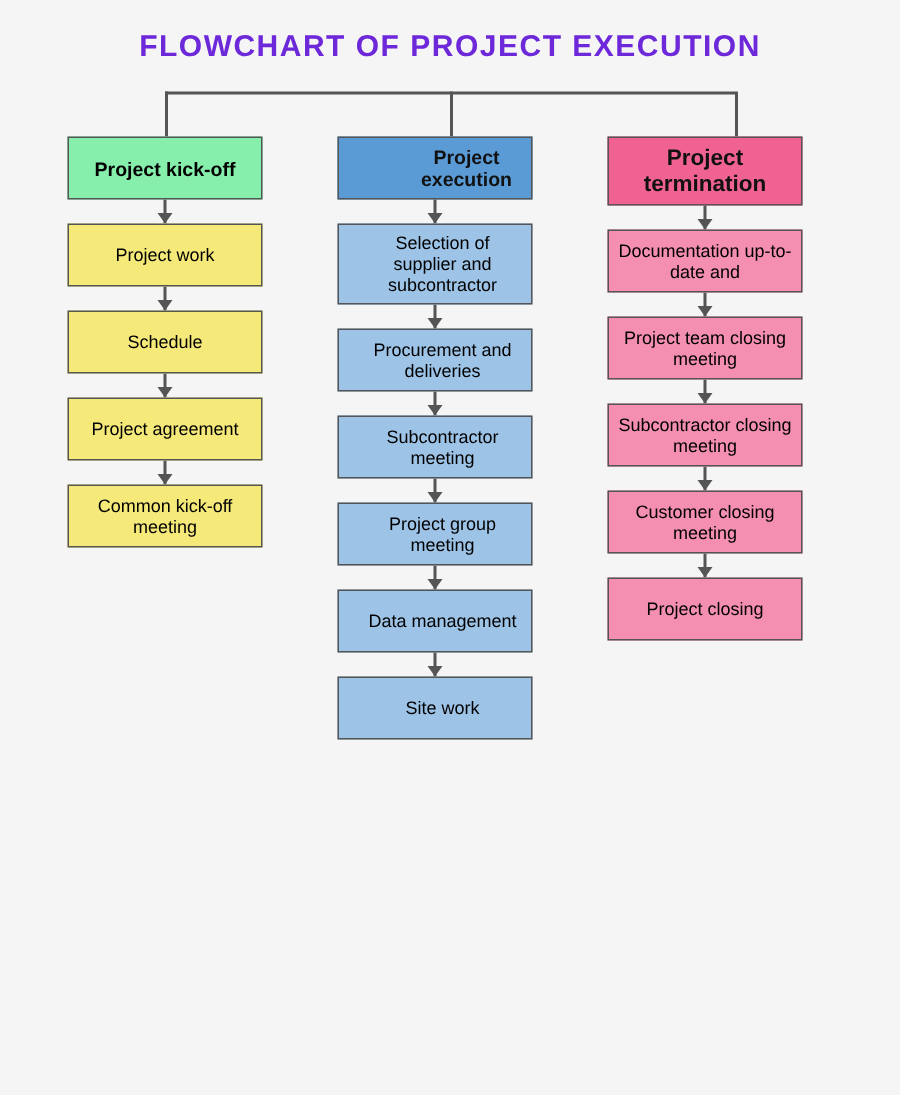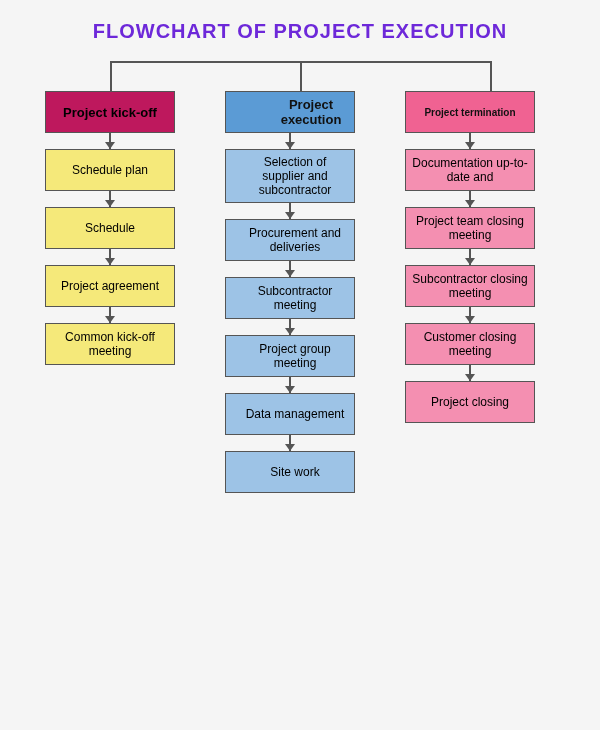--- a/index.html
+++ b/index.html
@@ -44,42 +44,42 @@
       display: flex;
       align-items: center;
       justify-content: center;
       text-align: center;
       font-size: 12px;
       padding: 5px 6px;
       position: relative;
       z-index: 2;
     }
     .box-yellow-header {
-      background: #be185d;
+      background: #86efac;
       font-weight: bold;
       font-size: 13px;
     }
     .box-yellow {
       background: #f5e97a;
     }
     .box-blue-header {
       background: #5b9bd5;
       font-weight: bold;
       font-size: 13px;
       color: #111;
       padding-left: 48px;
     }
     .box-blue {
       background: #9dc3e6;
       padding-left: 16px;
     }
     .box-pink-header {
       background: #f06292;
       font-weight: bold;
-      font-size: 10px;
+      font-size: 15px;
       color: #111;
     }
     .box-pink {
       background: #f48fb1;
     }
     
     .arrow-down {
       width: 2px;
       background: #555;
       height: 16px;
@@ -147,21 +147,21 @@
   <div class="drop-left"></div>
   <div class="drop-center"></div>
   <div class="drop-right"></div>
 </div>
 
 <div class="flowchart-container">
 
   <div class="column">
     <div class="box box-yellow-header">Project kick-off</div>
     <div class="arrow-down"></div>
-    <div class="box box-yellow">Schedule plan</div>
+    <div class="box box-yellow">Project work</div>
     <div class="arrow-down"></div>
     <div class="box box-yellow">Schedule</div>
     <div class="arrow-down"></div>
     <div class="box box-yellow">Project agreement</div>
     <div class="arrow-down"></div>
     <div class="box box-yellow">Common kick-off meeting</div>
   </div>
 
   <div class="column">
     <div class="box box-blue-header">Project execution</div>

